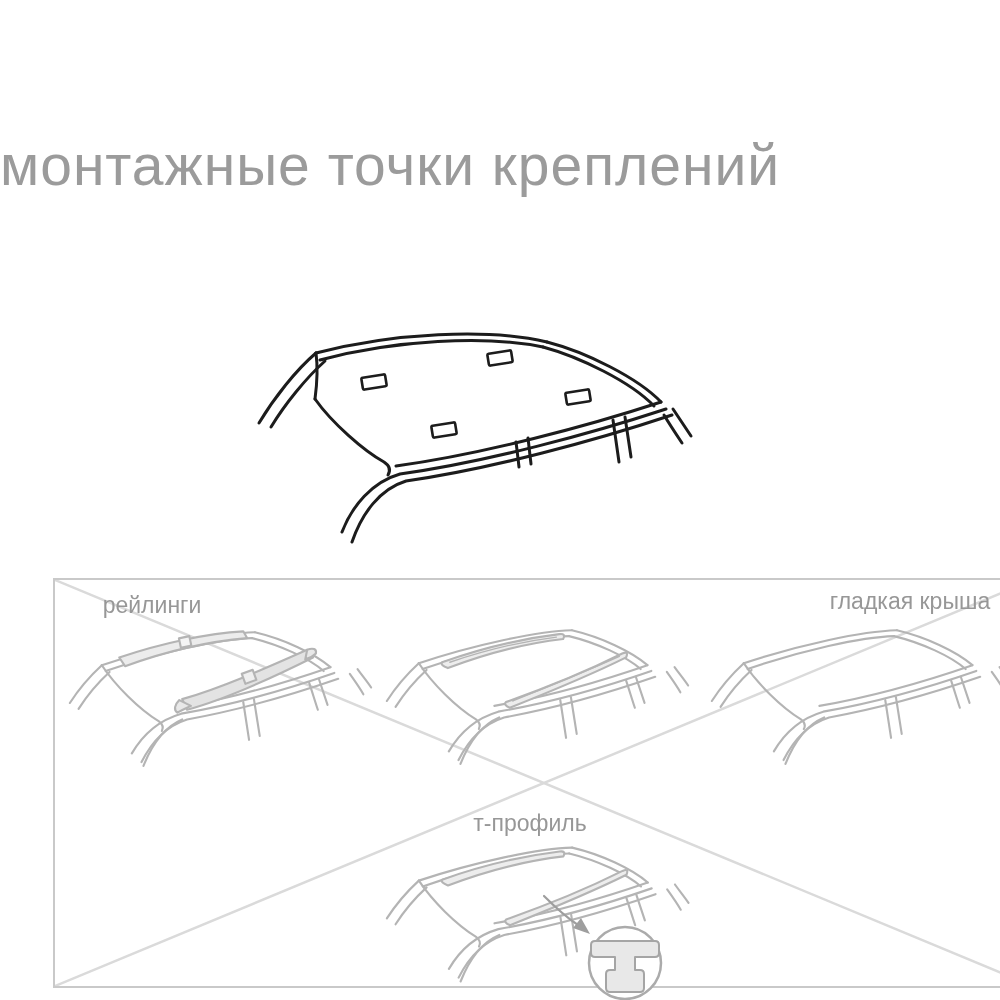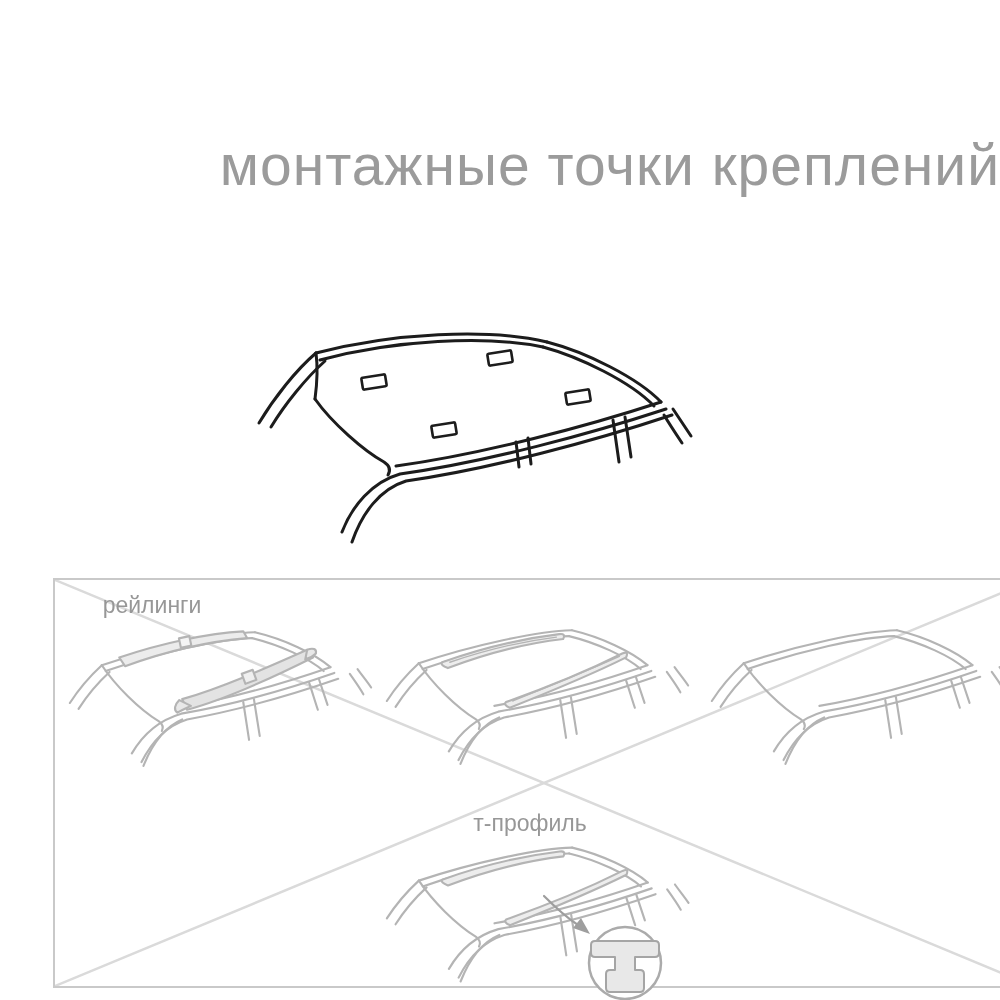--- a/index.html
+++ b/index.html
@@ -12,21 +12,21 @@
     --background:#ffffff;
   }
   html,body{margin:0;padding:0;background:#fff;}
   .canvas{
     position:relative;width:1000px;height:1000px;
     background:var(--background);overflow:hidden;
     font-family:"Liberation Sans","DejaVu Sans",sans-serif;
   }
   .page-title{
     position:absolute;top:132px;left:0;width:1000px;
-    margin:0;text-align:right;font-weight:400;
+    margin:0;text-align:left;font-weight:400;
     font-size:57px;letter-spacing:1px;color:var(--title-text);
   }
   .main-drawing{position:absolute;left:228px;top:316px;width:480px;height:250px;}
   .main-art{fill:none;stroke:var(--main-drawing-stroke);stroke-width:3;stroke-linecap:round;stroke-linejoin:round;}
   .panel{
     position:absolute;left:25px;top:578px;width:978px;height:406px;
     border:2px solid var(--panel-border);
     margin-left:28px;
   }
   .diagonals{position:absolute;left:0;top:0;width:978px;height:406px;}
@@ -126,20 +126,21 @@
         <use href="#pcb"></use>
         <g class="panel-art" stroke-width="2">
           <path d="M 62,45 C 104,30 150,20 183,16 Q 190,15 187,21 C 153,25 110,35 68,51 Q 60,48 62,45 Z" fill="#ededed"></path>
           <path d="M 128,86 C 168,72 214,53 248,36 Q 255,33 252,40 C 218,57 172,76 132,92 Q 125,89 128,86 Z" fill="#ededed"></path>
           <path d="M 70,45 C 108,32 148,23 180,19" stroke-width="1.4"></path>
           <path d="M 135,85 C 172,70 214,53 245,39" stroke-width="1.4"></path>
         </g>
       </svg>
     </div>
 
+    <div class="mt-label" style="left:855px;top:8px">гладкая крыша</div>
     <div class="fig" style="left:652px;top:36px">
       <svg width="310" height="170" viewBox="0 0 320 170">
         <use href="#pcb"></use>
       </svg>
     </div>
 
     <div class="mt-label" style="left:475px;top:230px">т-профиль</div>
     <div class="fig" style="left:323px;top:256px">
       <svg width="330" height="165" viewBox="0 0 330 165">
         <g transform="translate(4,0) scale(0.97)">

